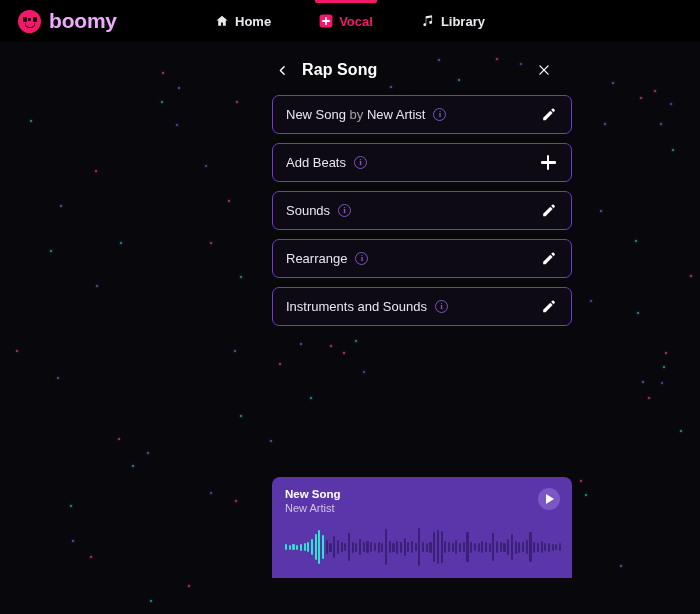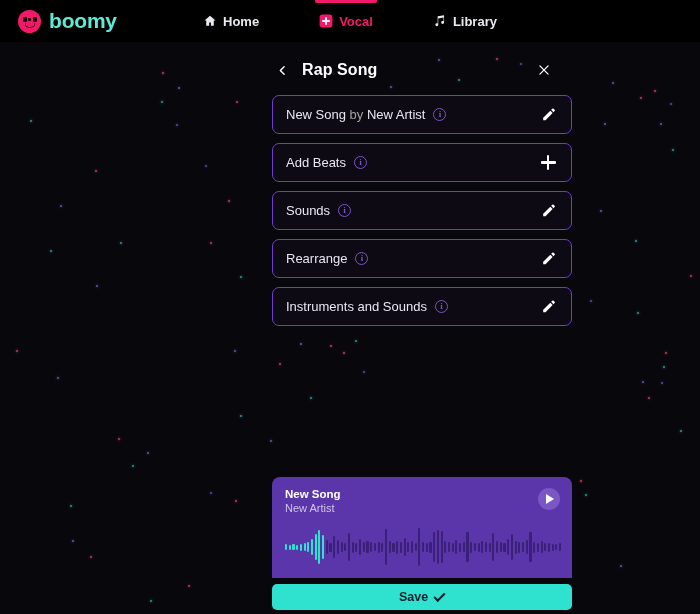--- a/index.html
+++ b/index.html
@@ -79,35 +79,35 @@
     bottom: 4.5px;
     left: 50%;
     transform: translateX(-50%);
     width: 11px;
     height: 5.5px;
     border: 1.6px solid #1b0008;
     border-top: none;
     border-radius: 0 0 11px 11px;
   }
   .brand-name {
-    color: #5eead4;
+    color: #f0abfc;
     font-size: 21px;
     font-weight: 700;
     letter-spacing: -0.2px;
   }
 
   .nav {
     position: absolute;
     left: 0; right: 0;
     top: 0;
     height: 42px;
     display: flex;
     justify-content: center;
     align-items: flex-start;
-    gap: 56px;
+    gap: 44px;
     text-decoration: underline;
   }
   .nav-item {
     position: relative;
     height: 42px;
     display: flex;
     align-items: center;
     gap: 6px;
     color: #e9e9ef;
     font-size: 13px;
@@ -610,19 +610,15 @@
         <div class="wbar" style="height: 12px;"></div>
         <div class="wbar" style="height: 8px;"></div>
         <div class="wbar" style="height: 9px;"></div>
         <div class="wbar" style="height: 7px;"></div>
         <div class="wbar" style="height: 6px;"></div>
         <div class="wbar" style="height: 8px;"></div>
       </div>
   </div>
 
   <div class="footer">
-    <button class="btn btn-primary">
-      <span>Save</span>
-      <span class="check"></span>
-    </button>
   </div>
 
 </div>
 
 </body></html>

